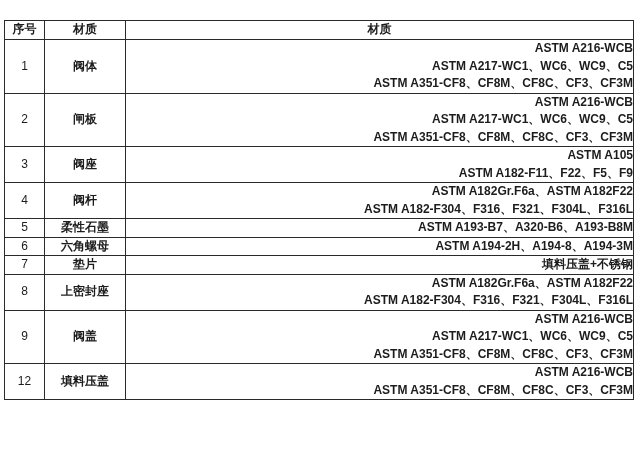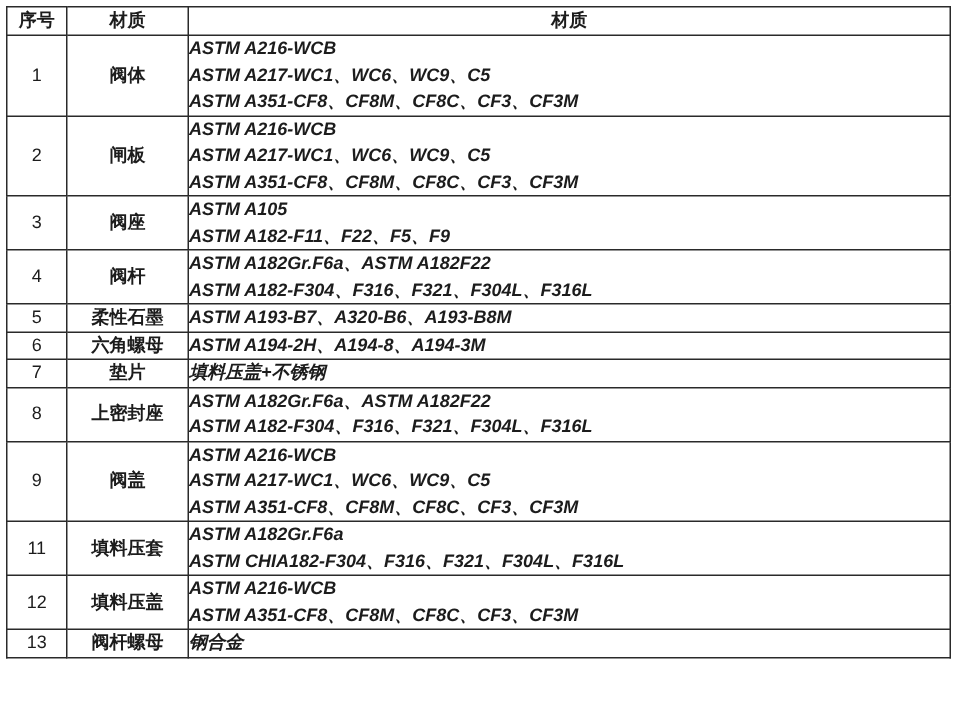--- a/index.html
+++ b/index.html
@@ -13,21 +13,21 @@
   }
   .page {
     position: relative;
     width: 640px;
     height: 476px;
     background: #ffffff;
   }
   table.spec {
     position: absolute;
     left: 4px;
-    top: 4px;
+    top: 20px;
     width: 629px;
     border-collapse: collapse;
     table-layout: fixed;
     color: #1c1c1c;
   }
   table.spec th,
   table.spec td {
     border: 1px solid #2a2a2a;
     padding: 0;
     text-align: center;
@@ -47,22 +47,21 @@
   td.no-cell {
     font-weight: normal;
   }
   td.part-cell {
     font-weight: bold;
     font-family: Liberation Serif, serif;
   }
   td.mat-cell .mat-line {
     line-height: 17.5px;
     font-weight: bold;
-    text-align: left;
-    font-style: italic;
+    text-align: right;
   }
 </style>
 </head>
 <body>
 
 <div class="page">
   <table class="spec">
     <colgroup>
       <col class="c-no">
       <col class="c-part">
@@ -143,37 +142,22 @@
         <tr>
           <td class="no-cell">9</td>
           <td class="part-cell">阀盖</td>
           <td class="mat-cell">
             <div class="mat-line">ASTM A216-WCB</div>
             <div class="mat-line">ASTM A217-WC1、WC6、WC9、C5</div>
             <div class="mat-line">ASTM A351-CF8、CF8M、CF8C、CF3、CF3M</div>
           </td>
         </tr>
         <tr>
-          <td class="no-cell">11</td>
-          <td class="part-cell">填料压套</td>
-          <td class="mat-cell">
-            <div class="mat-line">ASTM A182Gr.F6a</div>
-            <div class="mat-line">ASTM CHIA182-F304、F316、F321、F304L、F316L</div>
-          </td>
-        </tr>
-        <tr>
           <td class="no-cell">12</td>
           <td class="part-cell">填料压盖</td>
           <td class="mat-cell">
             <div class="mat-line">ASTM A216-WCB</div>
             <div class="mat-line">ASTM A351-CF8、CF8M、CF8C、CF3、CF3M</div>
           </td>
         </tr>
-        <tr>
-          <td class="no-cell">13</td>
-          <td class="part-cell">阀杆螺母</td>
-          <td class="mat-cell">
-            <div class="mat-line">钢合金</div>
-          </td>
-        </tr>
       </tbody>
   </table>
 </div>
 
 </body></html>

